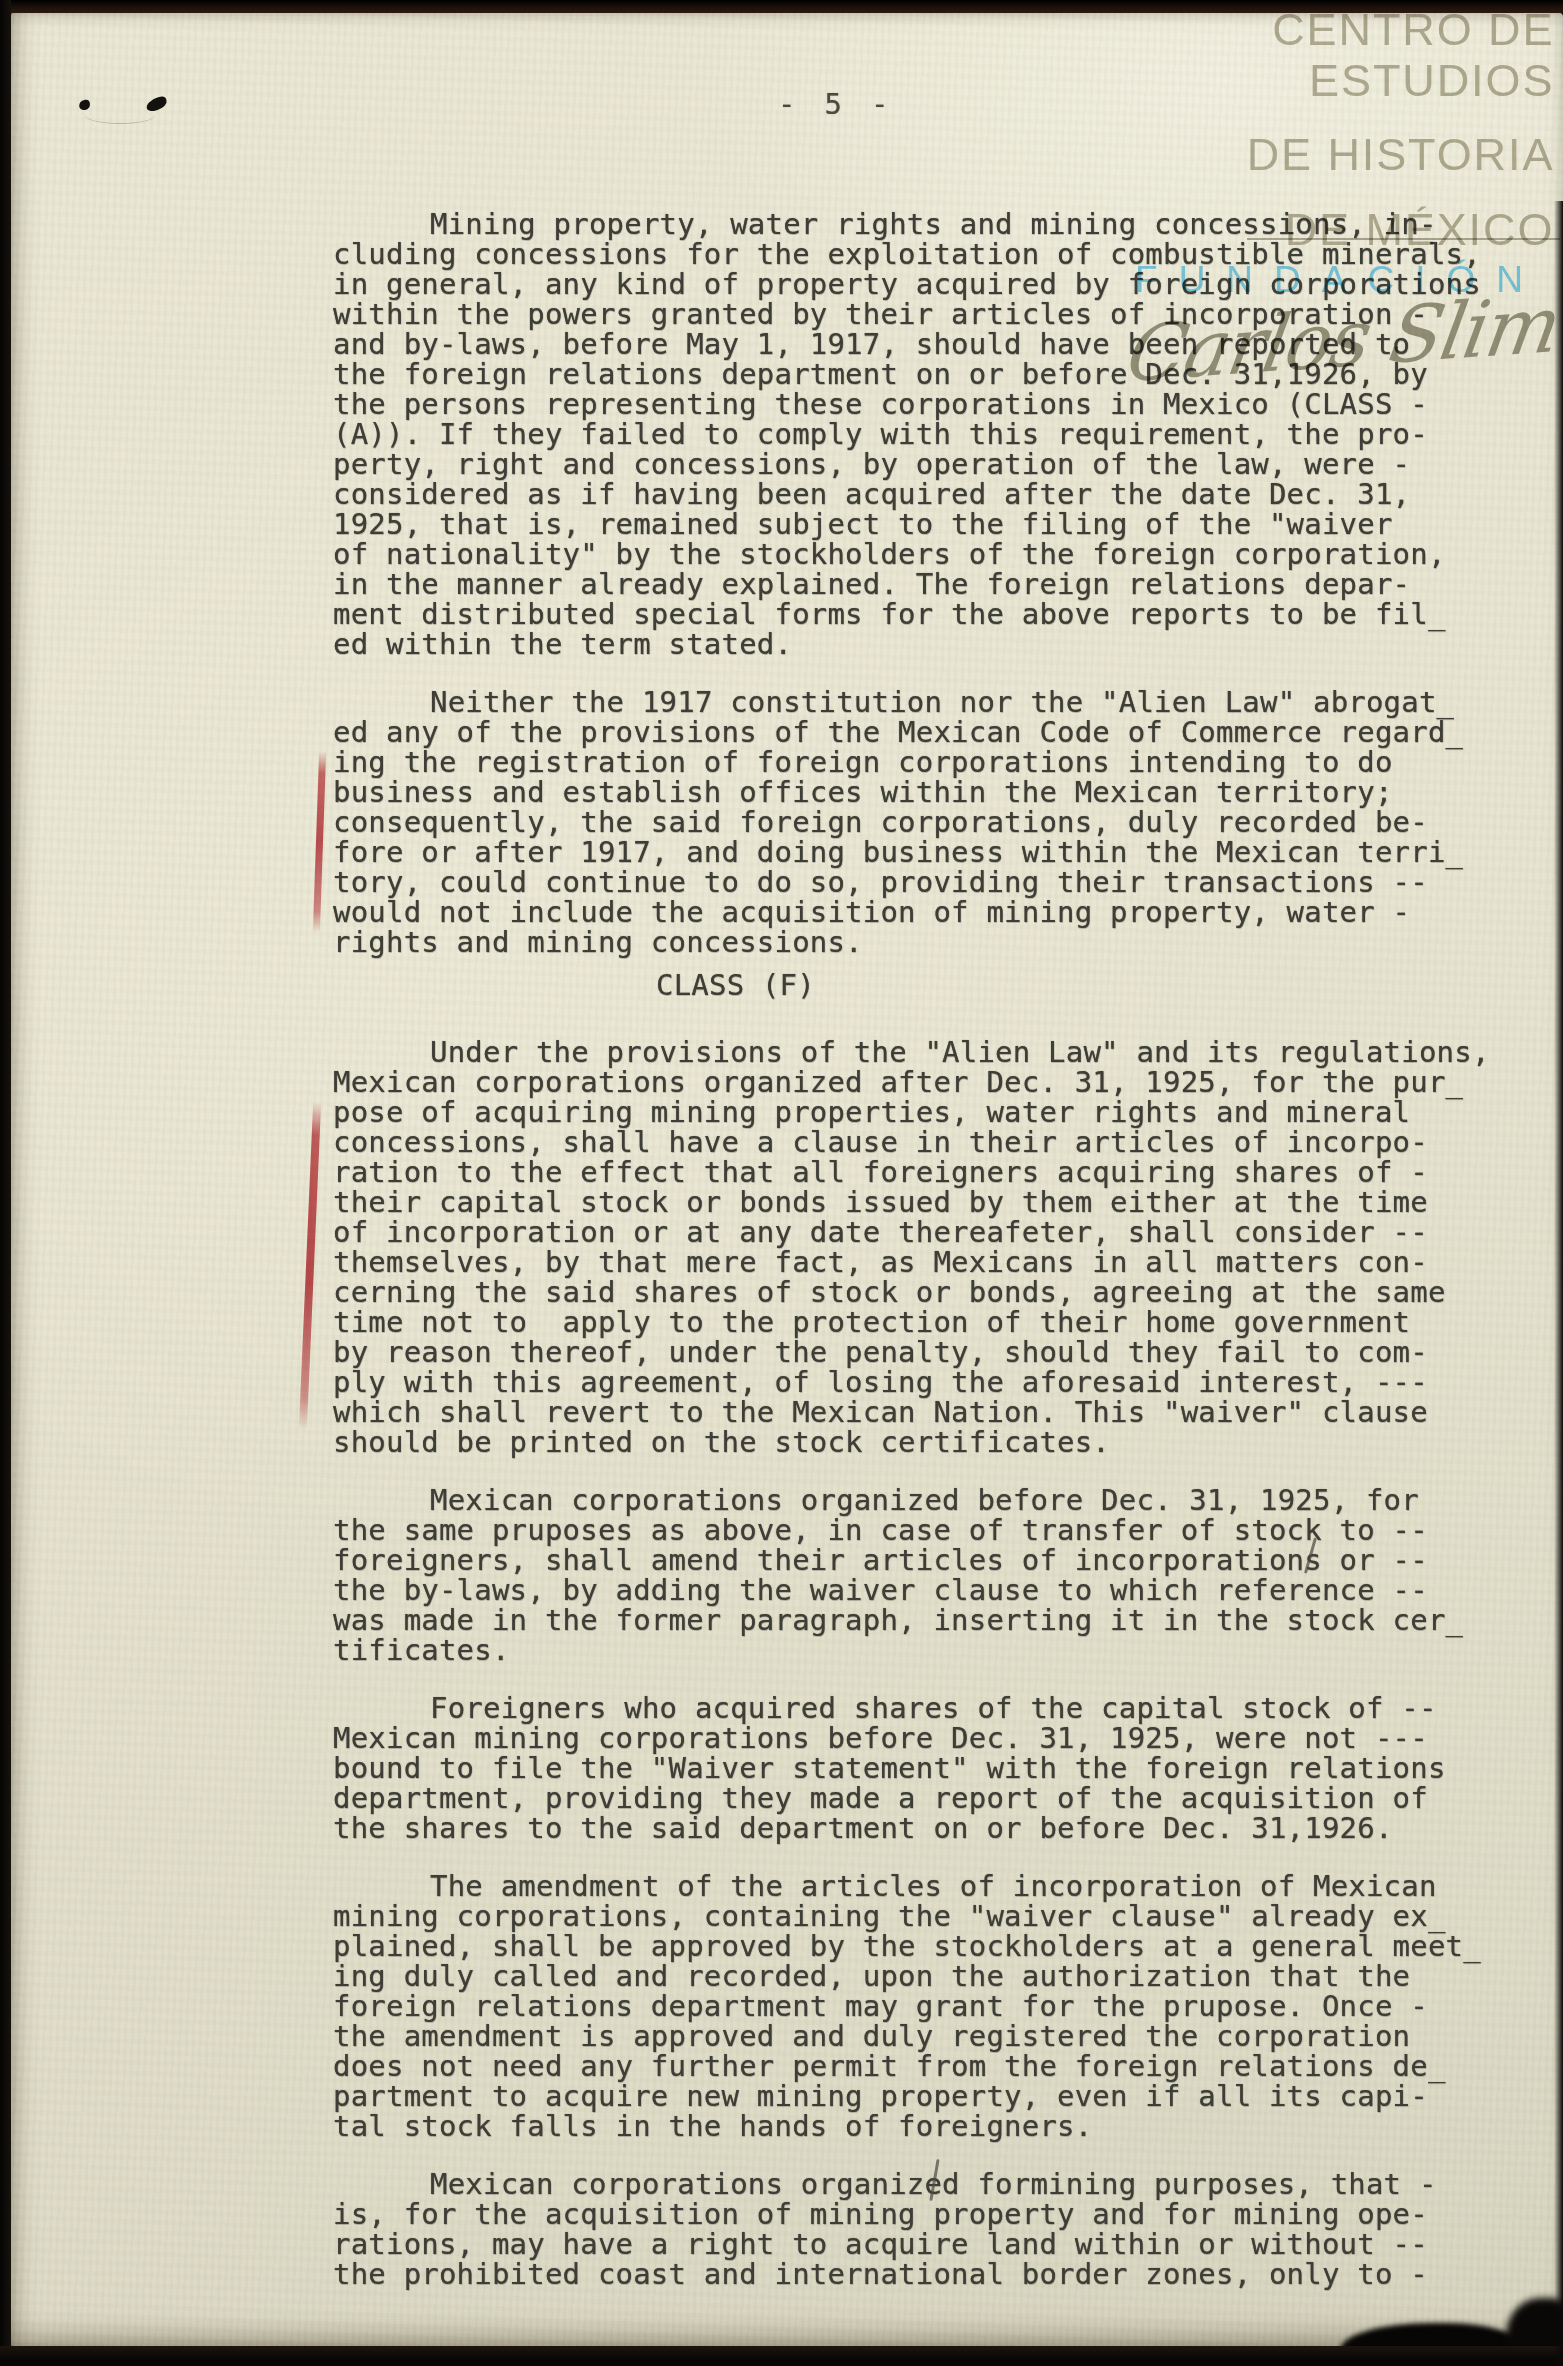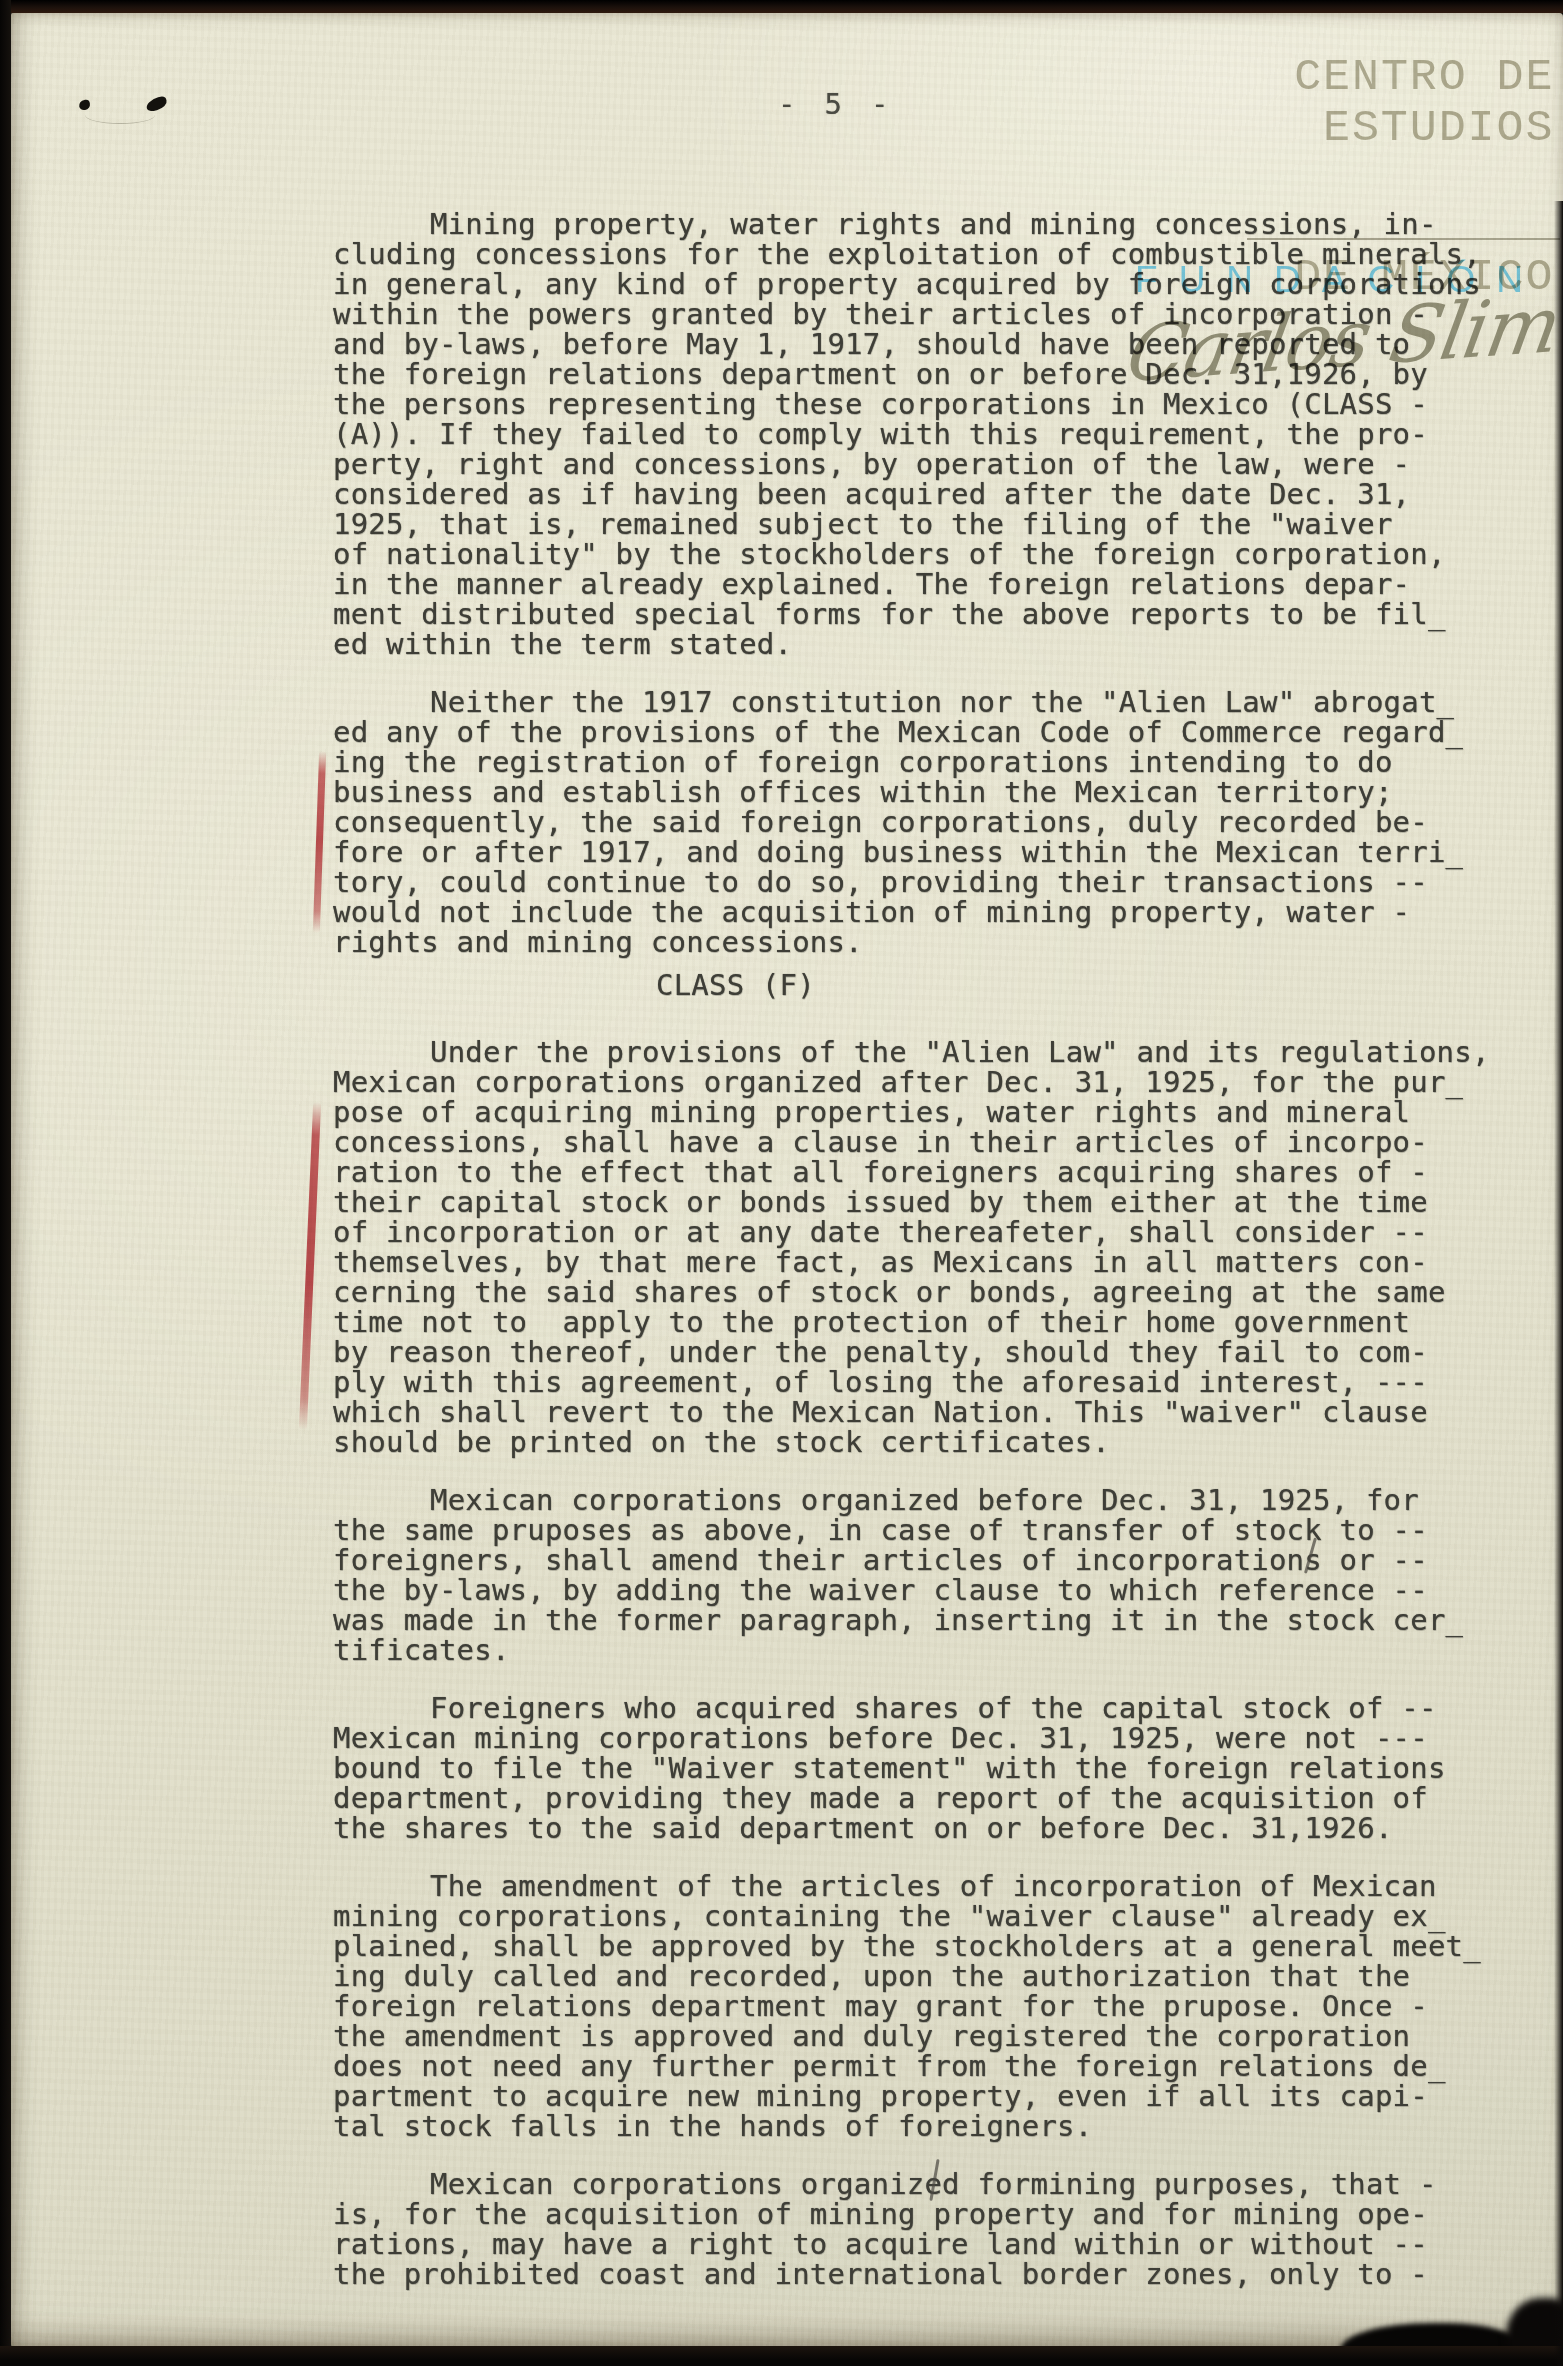--- a/index.html
+++ b/index.html
@@ -53,23 +53,23 @@
   .block .tline:first-child { text-indent:97px; }
   .heading-block { margin-top:12.6px; padding-bottom:9.7px; padding-left:323px; }
   .page-number {
     position:absolute; left:778px; top:87px;
     font-size:29px; letter-spacing:5.8px; color:#4a4a42; white-space:pre;
     text-shadow:0 0 1px rgba(60,60,52,0.6);
   }
   
   .wm-line {
     position:absolute; right:8.7px; text-align:right;
-    font-family:Liberation Mono, monospace;
+    font-family:Liberation Sans, sans-serif;
     font-size:45px; letter-spacing:1.9px; color:#b5b2a0;
-    mix-blend-mode:multiply; opacity:0.95; white-space:pre;margin-top:48px;
+    mix-blend-mode:multiply; opacity:0.95; white-space:pre;
   }
   .wm-1 { top:3.9px; } .wm-2 { top:55px;text-align:right; } .wm-3 { top:129px; } .wm-4 { top:204px; }
   .wm-rule { position:absolute; left:1247px; top:238px; width:313px; height:1.9px;
     background:#9b988a; mix-blend-mode:multiply; opacity:0.75; }
   .wm-foundation {
     position:absolute; right:19px; top:259px;
     font-family:"Liberation Sans", sans-serif;
     font-size:37px; letter-spacing:21px; color:#7dd3fc;
     mix-blend-mode:multiply; white-space:pre;
   }
@@ -115,20 +115,21 @@
 
   <div class="page-number">- 5 -</div>
 
   <div class="text-flow" id="text-flow"><div class="block"><div class="tline">Mining property, water rights and mining concessions, in-</div><div class="tline">cluding concessions for the exploitation of combustible minerals,</div><div class="tline">in general, any kind of property acquired by foreign corporations</div><div class="tline">within the powers granted by their articles of incorporation -</div><div class="tline">and by-laws, before May 1, 1917, should have been reported to</div><div class="tline">the foreign relations department on or before Dec. 31,1926, by</div><div class="tline">the persons representing these corporations in Mexico (CLASS -</div><div class="tline">(A)). If they failed to comply with this requirement, the pro-</div><div class="tline">perty, right and concessions, by operation of the law, were -</div><div class="tline">considered as if having been acquired after the date Dec. 31,</div><div class="tline">1925, that is, remained subject to the filing of the "waiver</div><div class="tline">of nationality" by the stockholders of the foreign corporation,</div><div class="tline">in the manner already explained. The foreign relations depar-</div><div class="tline">ment distributed special forms for the above reports to be fil_</div><div class="tline">ed within the term stated.</div></div><div class="block"><div class="tline">Neither the 1917 constitution nor the "Alien Law" abrogat_</div><div class="tline">ed any of the provisions of the Mexican Code of Commerce regard_</div><div class="tline">ing the registration of foreign corporations intending to do</div><div class="tline">business and establish offices within the Mexican territory;</div><div class="tline">consequently, the said foreign corporations, duly recorded be-</div><div class="tline">fore or after 1917, and doing business within the Mexican terri_</div><div class="tline">tory, could continue to do so, providing their transactions --</div><div class="tline">would not include the acquisition of mining property, water -</div><div class="tline">rights and mining concessions.</div></div><div class="heading-block">CLASS (F)</div><div class="block"><div class="tline">Under the provisions of the "Alien Law" and its regulations,</div><div class="tline">Mexican corporations organized after Dec. 31, 1925, for the pur_</div><div class="tline">pose of acquiring mining properties, water rights and mineral</div><div class="tline">concessions, shall have a clause in their articles of incorpo-</div><div class="tline">ration to the effect that all foreigners acquiring shares of -</div><div class="tline">their capital stock or bonds issued by them either at the time</div><div class="tline">of incorporation or at any date thereafeter, shall consider --</div><div class="tline">themselves, by that mere fact, as Mexicans in all matters con-</div><div class="tline">cerning the said shares of stock or bonds, agreeing at the same</div><div class="tline">time not to  apply to the protection of their home government</div><div class="tline">by reason thereof, under the penalty, should they fail to com-</div><div class="tline">ply with this agreement, of losing the aforesaid interest, ---</div><div class="tline">which shall revert to the Mexican Nation. This "waiver" clause</div><div class="tline">should be printed on the stock certificates.</div></div><div class="block"><div class="tline">Mexican corporations organized before Dec. 31, 1925, for</div><div class="tline">the same pruposes as above, in case of transfer of stock to --</div><div class="tline">foreigners, shall amend their articles of incorporations or --</div><div class="tline">the by-laws, by adding the waiver clause to which reference --</div><div class="tline">was made in the former paragraph, inserting it in the stock cer_</div><div class="tline">tificates.</div></div><div class="block"><div class="tline">Foreigners who acquired shares of the capital stock of --</div><div class="tline">Mexican mining corporations before Dec. 31, 1925, were not ---</div><div class="tline">bound to file the "Waiver statement" with the foreign relations</div><div class="tline">department, providing they made a report of the acquisition of</div><div class="tline">the shares to the said department on or before Dec. 31,1926.</div></div><div class="block"><div class="tline">The amendment of the articles of incorporation of Mexican</div><div class="tline">mining corporations, containing the "waiver clause" already ex_</div><div class="tline">plained, shall be approved by the stockholders at a general meet_</div><div class="tline">ing duly called and recorded, upon the authorization that the</div><div class="tline">foreign relations department may grant for the prupose. Once -</div><div class="tline">the amendment is approved and duly registered the corporation</div><div class="tline">does not need any further permit from the foreign relations de_</div><div class="tline">partment to acquire new mining property, even if all its capi-</div><div class="tline">tal stock falls in the hands of foreigners.</div></div><div class="block"><div class="tline">Mexican corporations organized formining purposes, that -</div><div class="tline">is, for the acquisition of mining property and for mining ope-</div><div class="tline">rations, may have a right to acquire land within or without --</div><div class="tline">the prohibited coast and international border zones, only to -</div></div></div>
 
   <div class="slash-mark slash-formining"></div>
   <div class="slash-mark slash-s"></div>
 
   <div class="wm-line wm-1">CENTRO DE</div>
   <div class="wm-line wm-2">ESTUDIOS</div>
+  <div class="wm-line wm-3">DE HISTORIA</div>
   <div class="wm-line wm-4">DE MÉXICO</div>
   <div class="wm-rule"></div>
   <div class="wm-foundation">FUNDACIÓN</div>
   <div class="signature">Carlos Slim</div>
 
   <div class="corner-blob1"></div>
   <div class="corner-blob2"></div>
   <div class="edge-top"></div>
   <div class="edge-left"></div>
   <div class="edge-bottom"></div>

